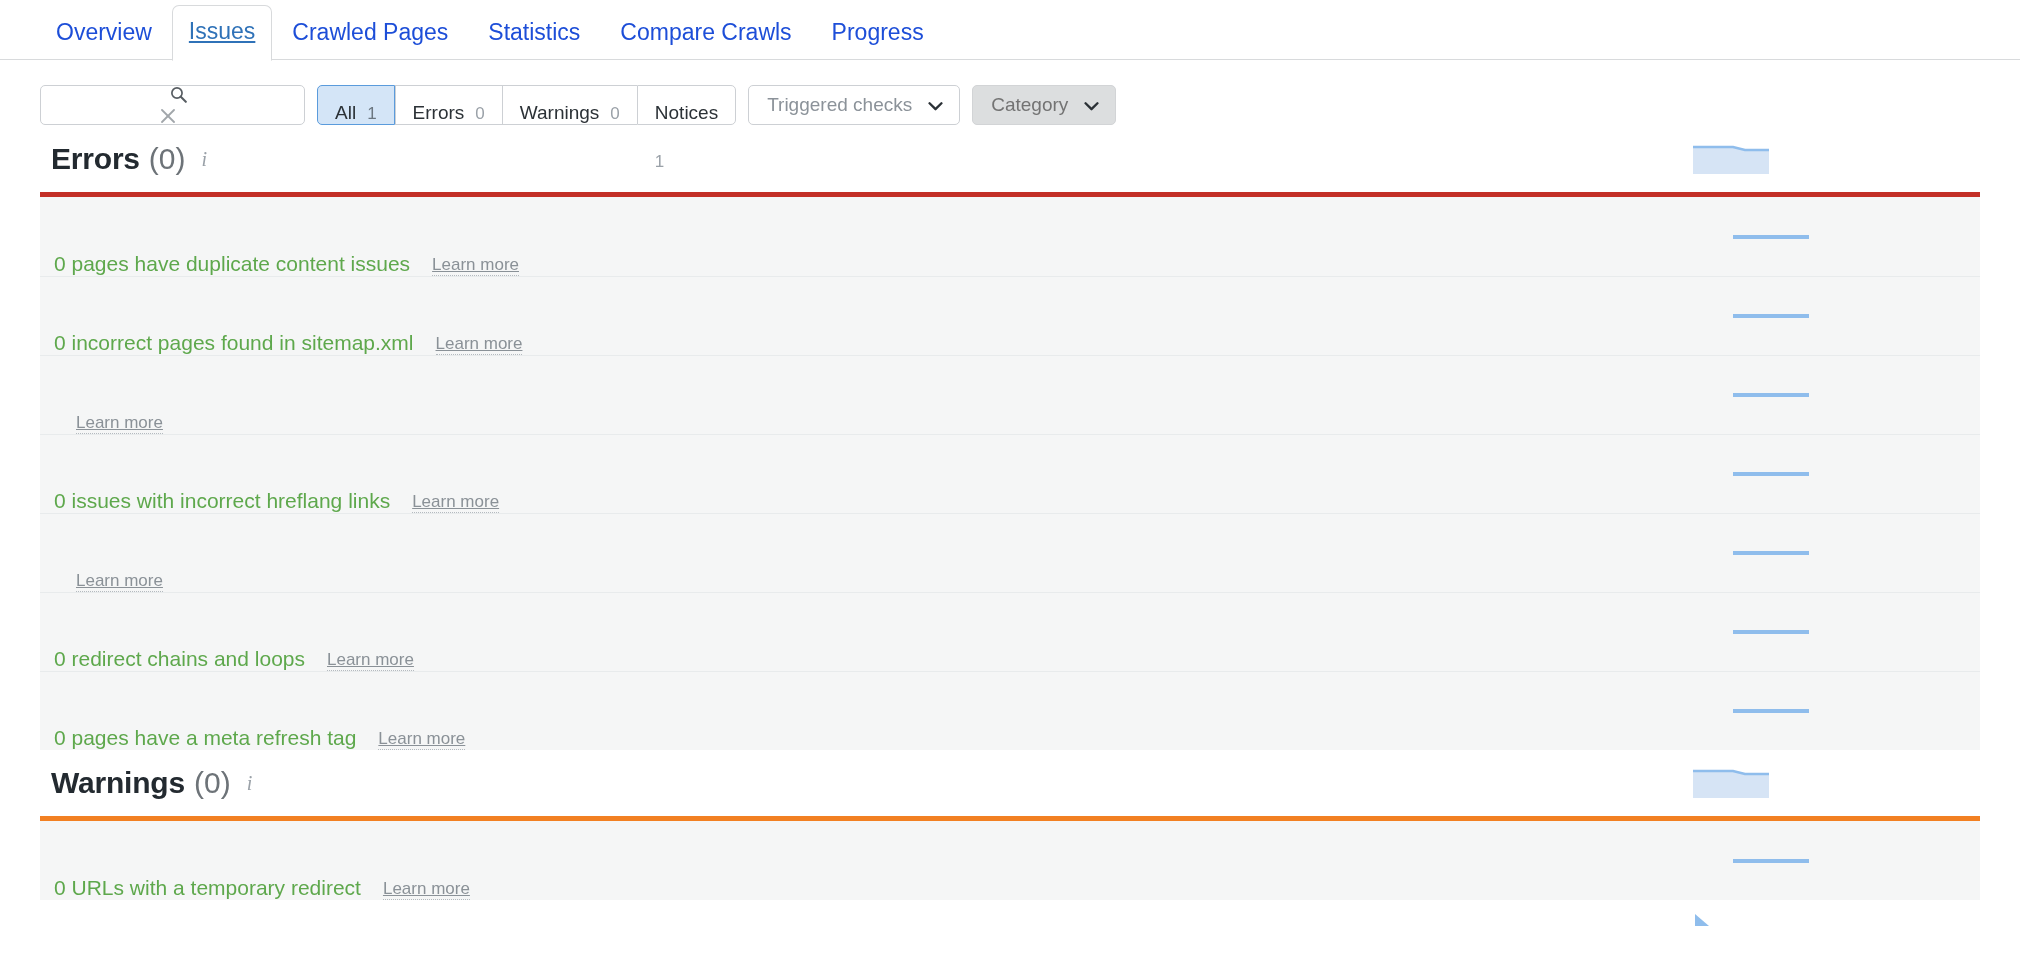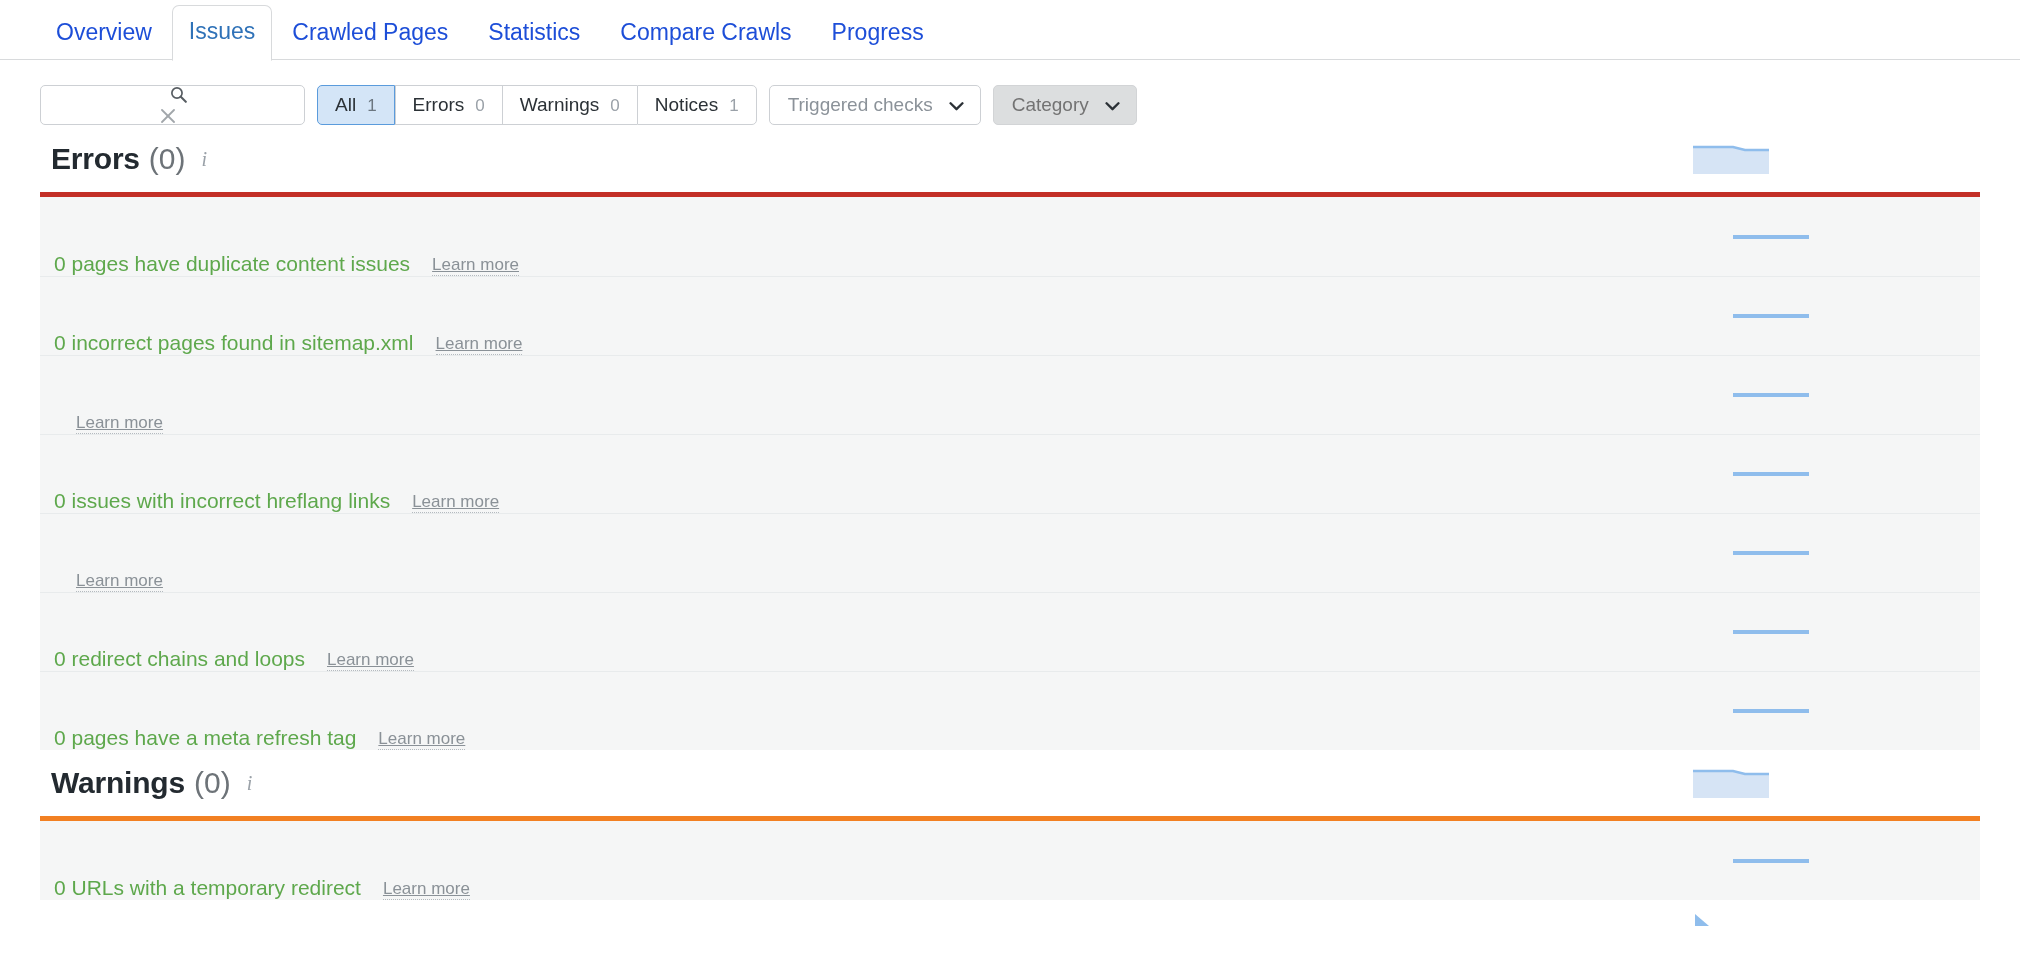--- a/index.html
+++ b/index.html
@@ -38,20 +38,21 @@
     white-space: nowrap;
   }
   .tab.active {
     color: #2f72b8;
     background: #ffffff;
     border: 1px solid #d8dadc;
     border-bottom: 1px solid #ffffff;
     border-radius: 7px 7px 0 0;
     padding: 14px 16px 17px 16px;
     margin-bottom: -1px;
+    text-decoration: underline;
   }
 
   
   .filters {
     display: flex;
     align-items: center;
     gap: 12px;
     padding: 24px 0 0 40px;
     height: 66px;
   }
@@ -90,32 +91,32 @@
 
   .segmented {
     display: flex;
     height: 40px;
     border-radius: 5px;
   }
   .seg {
     display: flex;
     align-items: baseline;
     gap: 11px;
-    padding: 0 17px;
+    padding: 8px 17px;
     height: 40px;
     border: 1px solid #cdd0d4;
     border-right: none;
     background: #ffffff;
     font-size: 19px;
     color: #2b3136;
     cursor: pointer;
     line-height: 38px;
   }
   .seg:first-child { border-radius: 5px 0 0 5px; }
-  .seg:last-child  { border-right: 1px solid #cdd0d4; border-radius: 0 5px 5px 0; }
+  .seg:last-child  { border-right: 1px solid #cdd0d4; border-radius: 0 5px 5px 0; flex-direction: column; }
   .seg.active {
     background: #d4e5f7;
     border: 1px solid #5a9bdc;
     color: #2b3136;
     z-index: 2;
   }
   .seg .cnt { font-size: 17px; color: #9aa1a8; }
   .seg.active .cnt { color: #6b7680; }
 
   .dropdown {

